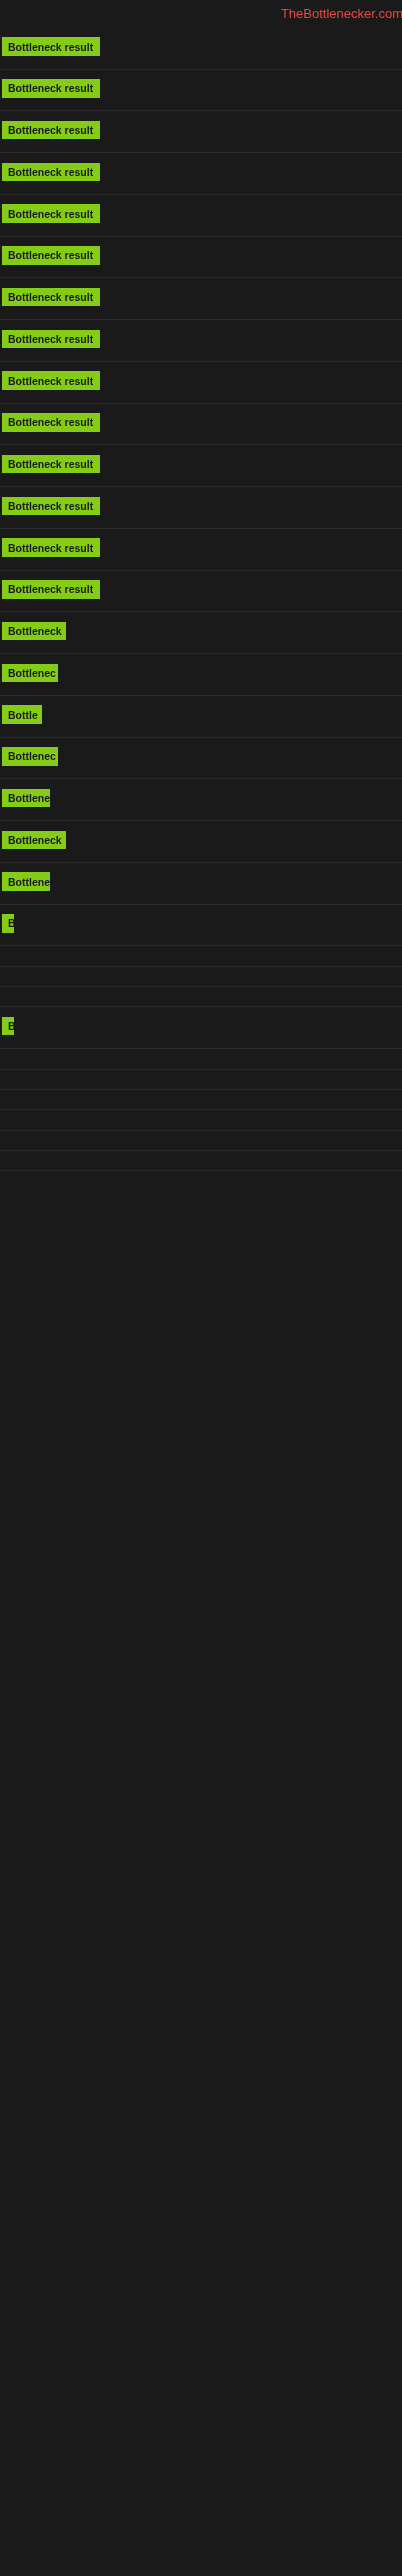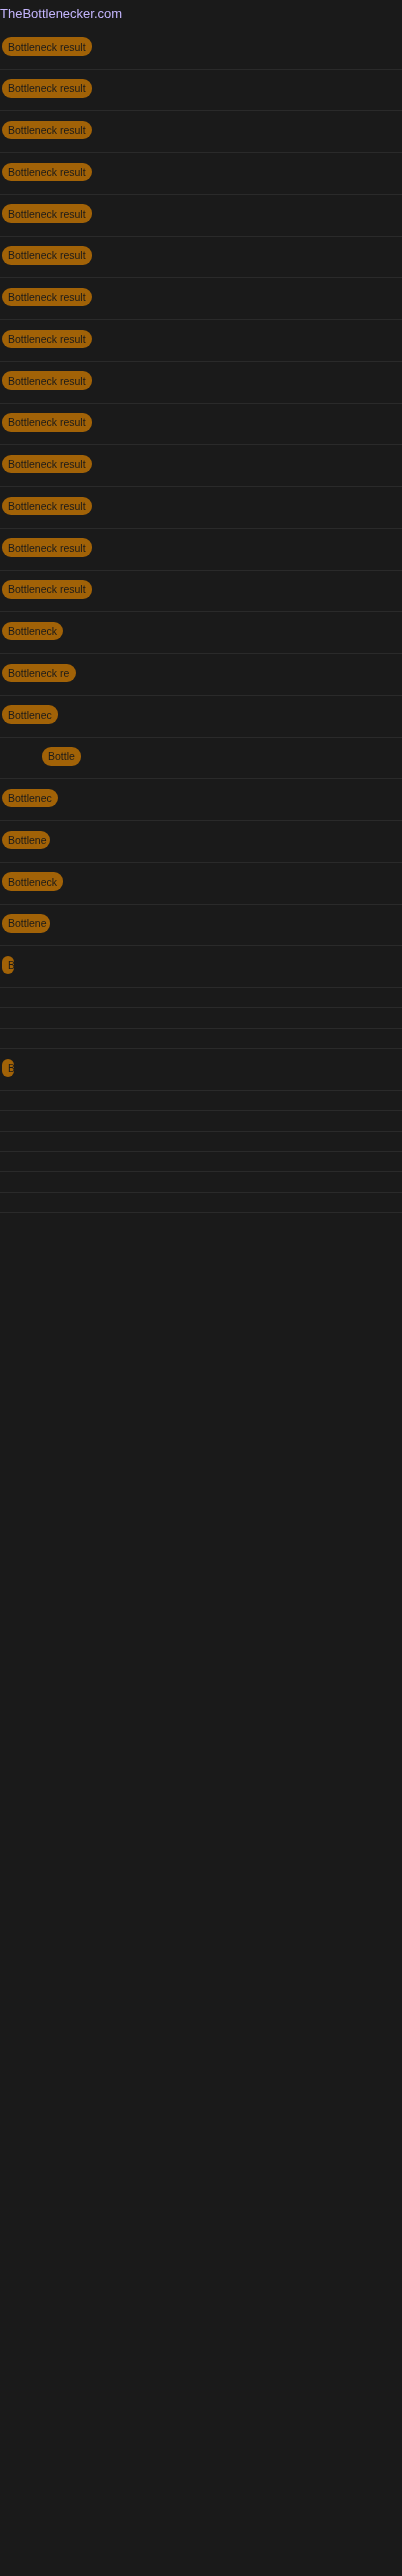--- a/index.html
+++ b/index.html
@@ -10,38 +10,37 @@
 
     body {
       width: 403px;
       min-height: 2576px;
       background-color: #1a1a1a;
       font-family: Arial, sans-serif;
       position: relative;
     }
 
     .site-title {
-      text-align: left;
-      color: #c4b5fd;
+      text-align: right;
+      color: #ef4444;
       font-size: 13px;
       padding: 6.4px 0;
       background-color: #1a1a1a;
     }
 
     .bottleneck-bar {
       display: inline-block;
-      background-color: #a16207;
+      background-color: #84cc16;
       color: #1a1a1a;
       font-size: 10.5px;
-      font-weight: normal;
+      font-weight: bold;
       padding: 3.2px 6.4px;
       margin: 0;
       white-space: nowrap;
       overflow: hidden;
-      border-radius: 9px;
     }
 
     .row {
       padding: 9.7px 0 9.7px 1.6px;
       border-bottom: 0.8px solid #2a2a2a;
     }
   </style>
 </head>
 <body>
 
@@ -58,23 +57,22 @@
     <div class="row"><span class="bottleneck-bar" style="max-width: 105px;">Bottleneck result</span></div>
     <div class="row"><span class="bottleneck-bar" style="max-width: 105px;">Bottleneck result</span></div>
     <div class="row"><span class="bottleneck-bar" style="max-width: 105px;">Bottleneck result</span></div>
     <div class="row"><span class="bottleneck-bar" style="max-width: 105px;">Bottleneck result</span></div>
     <div class="row"><span class="bottleneck-bar" style="max-width: 105px;">Bottleneck result</span></div>
     <div class="row"><span class="bottleneck-bar" style="max-width: 105px;">Bottleneck result</span></div>
     <div class="row"><span class="bottleneck-bar" style="max-width: 105px;">Bottleneck result</span></div>
     <div class="row"><span class="bottleneck-bar" style="max-width: 105px;">Bottleneck result</span></div>
     <div class="row"><span class="bottleneck-bar" style="max-width: 105px;">Bottleneck result</span></div>
     <div class="row"><span class="bottleneck-bar" style="max-width: 64px;">Bottleneck</span></div>
-    <div class="row"><span class="bottleneck-bar" style="max-width: 76px;">Bottleneck re</span></div>
     <div class="row"><span class="bottleneck-bar" style="max-width: 56px;">Bottlenec</span></div>
-    <div class="row"><span class="bottleneck-bar" style="max-width: 40px; margin-left: 40px;">Bottle</span></div>
+    <div class="row"><span class="bottleneck-bar" style="max-width: 40px;">Bottle</span></div>
     <div class="row"><span class="bottleneck-bar" style="max-width: 56px;">Bottlenec</span></div>
     <div class="row"><span class="bottleneck-bar" style="max-width: 48px;">Bottlene</span></div>
     <div class="row"><span class="bottleneck-bar" style="max-width: 64px;">Bottleneck</span></div>
     <div class="row"><span class="bottleneck-bar" style="max-width: 48px;">Bottlene</span></div>
     <div class="row"><span class="bottleneck-bar" style="max-width: 11.3px;">B</span></div>
     <div class="row"></div>
     <div class="row"></div>
     <div class="row"></div>
     <div class="row"><span class="bottleneck-bar" style="max-width: 11.3px;">B</span></div>
     <div class="row"></div>

